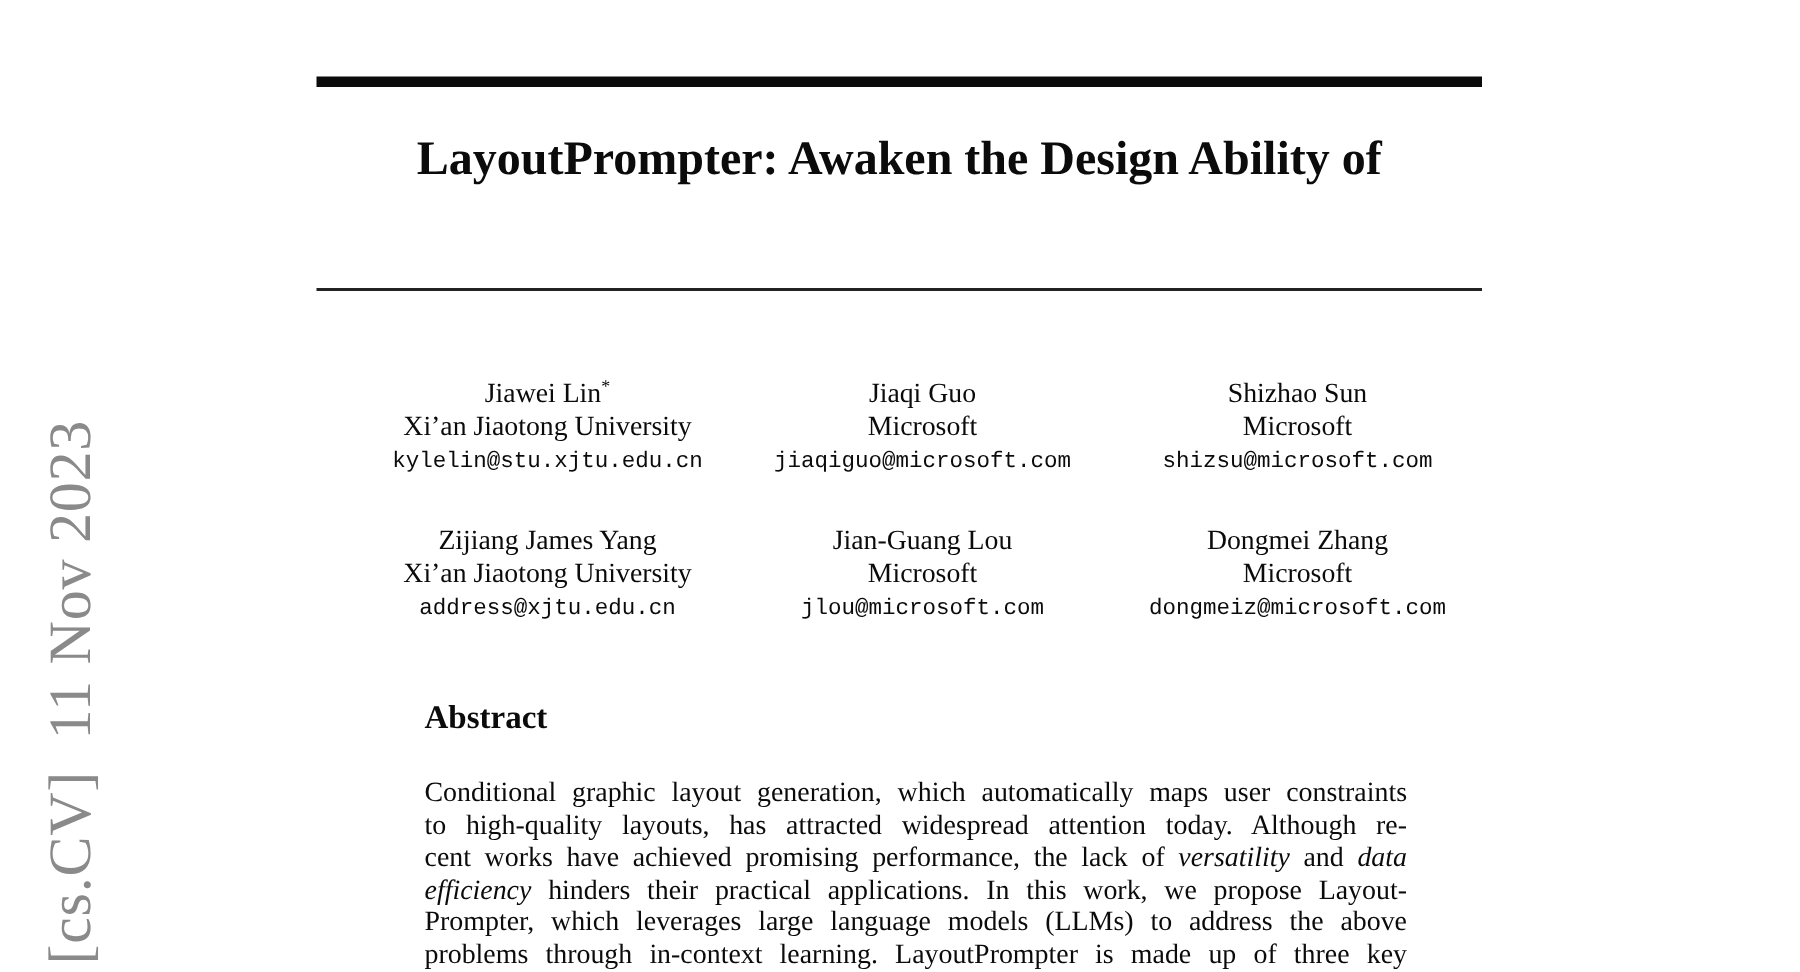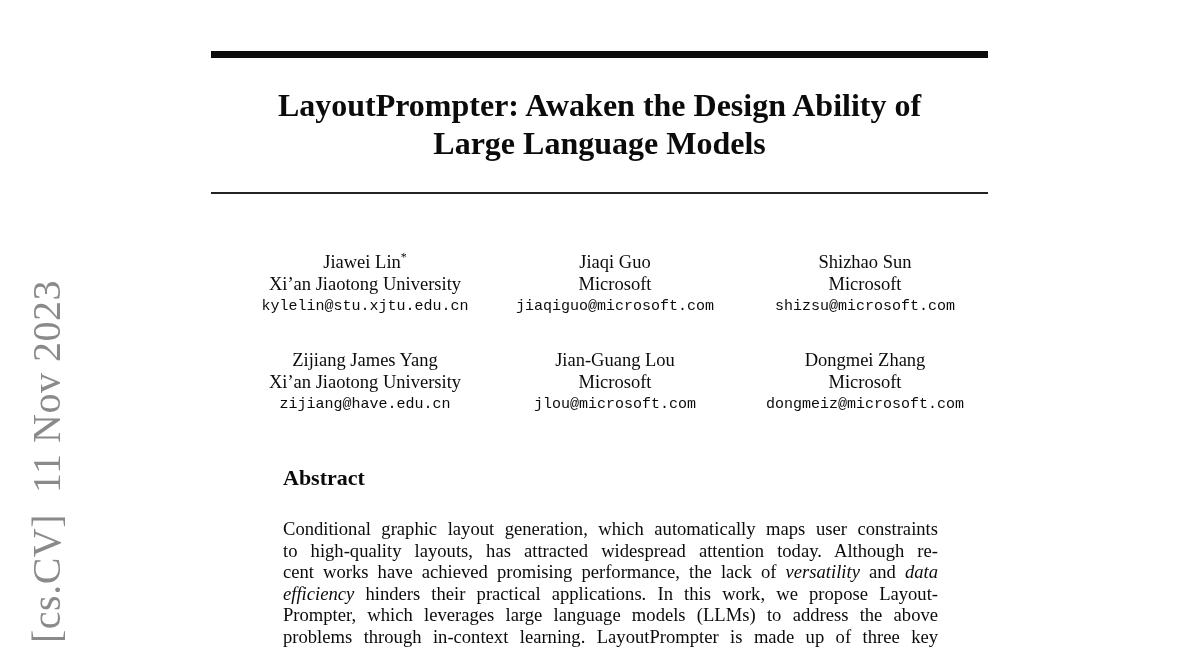--- a/index.html
+++ b/index.html
@@ -108,21 +108,20 @@
 <body>
 
 <div class="page">
 
   <div class="watermark">[cs.CV]  11 Nov 2023</div>
 
   <div class="top-rule"></div>
 
   <div class="title-block">
     <div>LayoutPrompter: Awaken the Design Ability of</div>
-    <div>Large Language Models</div>
   </div>
 
   <div class="mid-rule"></div>
 
   <div class="authors-row authors-row-1">
     <div class="author-cell">
       <div class="author-name"><span>Jiawei Lin</span><sup>*</sup></div>
       <div class="author-affil">Xi’an Jiaotong University</div>
       <div class="author-email">kylelin@stu.xjtu.edu.cn</div>
     </div>
@@ -135,21 +134,21 @@
       <div class="author-name"><span>Shizhao Sun</span><sup></sup></div>
       <div class="author-affil">Microsoft</div>
       <div class="author-email">shizsu@microsoft.com</div>
     </div>
   </div>
 
   <div class="authors-row authors-row-2">
     <div class="author-cell">
       <div class="author-name"><span>Zijiang James Yang</span><sup></sup></div>
       <div class="author-affil">Xi’an Jiaotong University</div>
-      <div class="author-email">zijiang@have.edu.cn</div>
+      <div class="author-email">address@xjtu.edu.cn</div>
     </div>
     <div class="author-cell">
       <div class="author-name"><span>Jian-Guang Lou</span><sup></sup></div>
       <div class="author-affil">Microsoft</div>
       <div class="author-email">jlou@microsoft.com</div>
     </div>
     <div class="author-cell">
       <div class="author-name"><span>Dongmei Zhang</span><sup></sup></div>
       <div class="author-affil">Microsoft</div>
       <div class="author-email">dongmeiz@microsoft.com</div>

